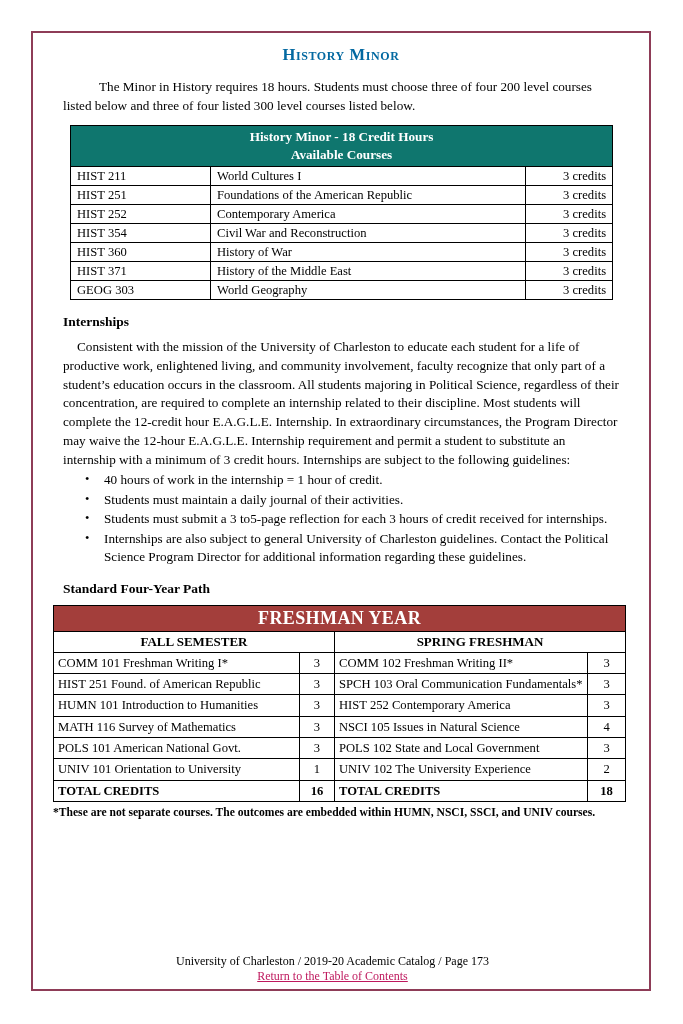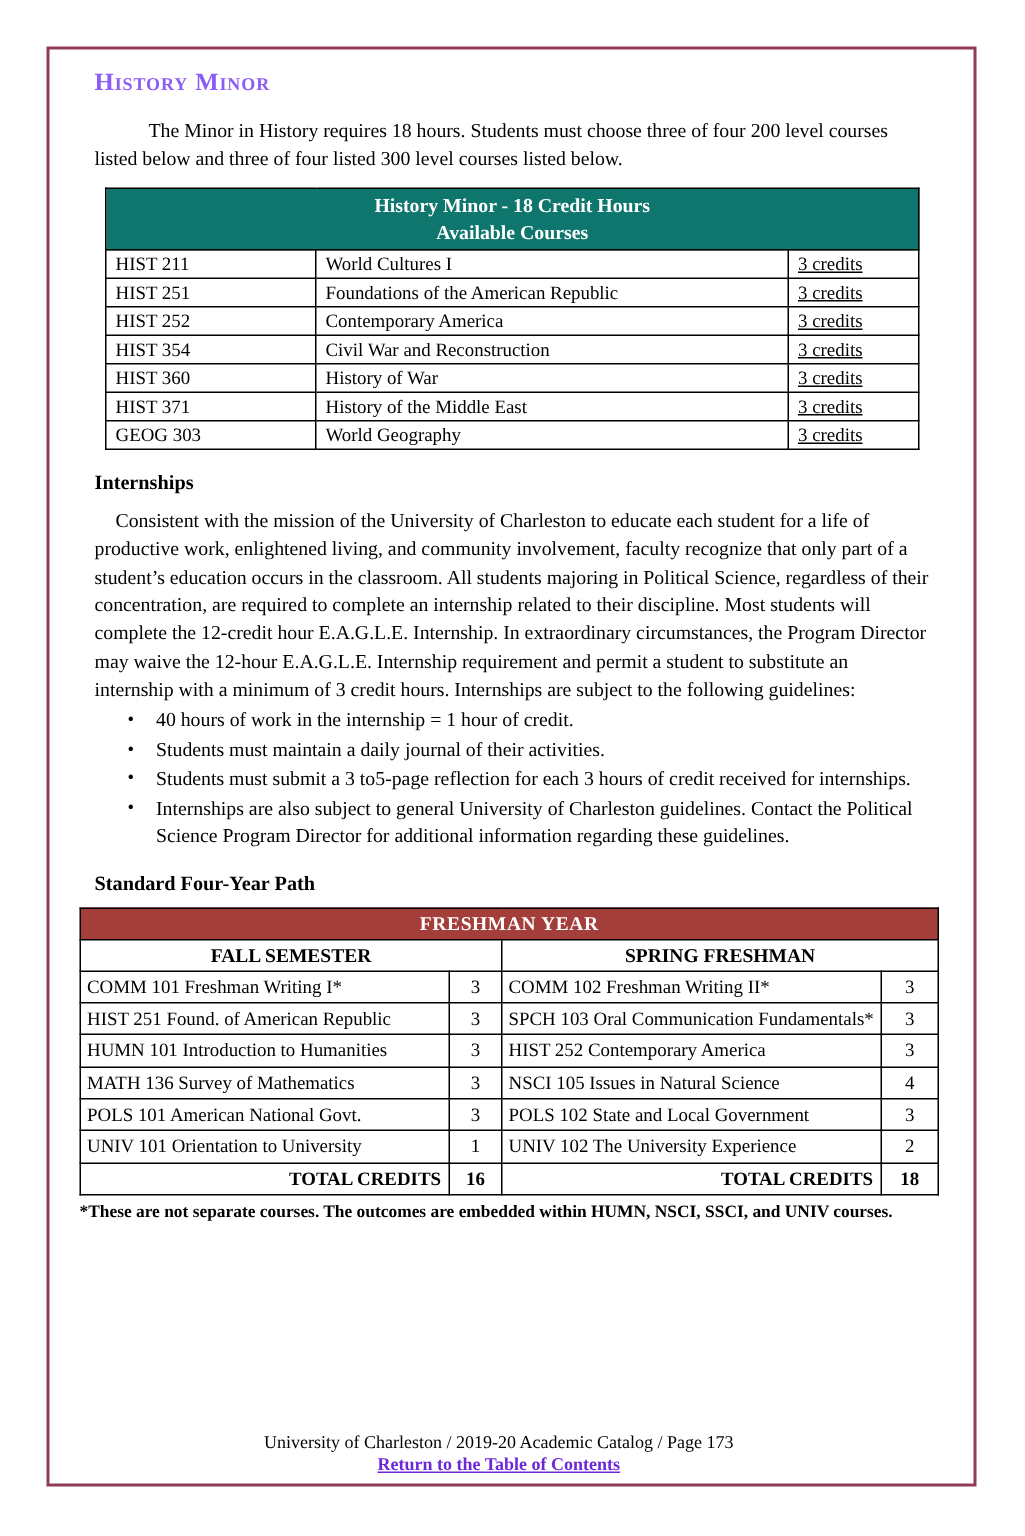--- a/index.html
+++ b/index.html
@@ -5,68 +5,68 @@
   html,body { margin:0; padding:0; background:#ffffff; }
   .sheet {
     position:relative; width:683px; height:1024px; background:#ffffff;
     font-family:"Liberation Serif", serif; color:#000; overflow:hidden;
   }
   .page-box {
     position:absolute; left:31px; top:31px; width:620px; height:960px;
     border:2px solid #8e3c57; box-sizing:border-box; padding:10px 30px 0 30px;
   }
   .page-title {
-    margin:2px 0 0 0; font-variant:small-caps;
-    font-weight:bold; font-size:16.5px; letter-spacing:.6px; color:#8b5cf6;
+    margin:2px 0 0 0; text-align:center; font-variant:small-caps;
+    font-weight:bold; font-size:16.5px; letter-spacing:.6px; color:#0369a1;
   }
   .intro { margin:13px 0 10px 0; font-size:13.2px; line-height:1.42; text-indent:36px; }
 
   table { border-collapse:collapse; }
   td, th { border:1px solid #000; }
 
   .courses-table { margin:2px 0 0 7px; width:542px; font-size:12.6px; table-layout:fixed; }
   .courses-table .col-code  { width:140px; }
   .courses-table .col-title { width:315px; }
   .courses-table .col-cred  { width:87px; }
   .courses-table thead th {
     background:#0f766e; color:#fff; text-align:center; font-weight:bold;
     font-size:13.2px; line-height:1.35; padding:2px 0;
   }
   .courses-table td { padding:1px 6px; line-height:16px; }
   .courses-table td.code  { }
-  .courses-table td.cred  { text-align:left;text-decoration:underline; }
+  .courses-table td.cred  { text-align:right; }
 
   .section-heading { margin:14px 0 4px 0; font-size:13.5px; font-weight:bold; }
   .body-par { margin:8px 0 2px 0; font-size:13.2px; line-height:1.42; text-indent:14px; }
 
   .guidelines { margin:2px 0 0 0; padding:0 0 0 41px; list-style:none; font-size:13.2px; line-height:1.4; }
   .guidelines li { position:relative; margin-bottom:1px; }
   .guidelines li::before { content:"\2022"; position:absolute; left:-19px; top:0; font-size:12.5px; }
 
   .path-heading { margin:14px 0 8px 0; text-align:left; font-size:13.5px; font-weight:bold; }
 
   .path-table { margin-left:-10px; width:572px; font-size:12.6px; table-layout:fixed; }
   .path-table .col-f-course { width:246px; }
   .path-table .col-f-cred   { width:35px; }
   .path-table .col-s-course { width:253px; }
   .path-table .col-s-cred   { width:38px; }
   .path-table th.year-header {
     background:#a33e3b; color:#fff; text-align:center; font-weight:bold;
-    font-size:13px; letter-spacing:.4px; padding:2px 0;
+    font-size:18px; letter-spacing:.4px; padding:2px 0;
   }
   .path-table th.sem-header { text-align:center; font-weight:bold; font-size:13px; padding:2px 0; }
   .path-table td { padding:2px 4px; line-height:1.3; }
   .path-table td.cred { text-align:center; }
-  .path-table td.total-label { text-align:right; font-weight:bold; padding-right:5px; }
+  .path-table td.total-label { text-align:left; font-weight:bold; padding-right:5px; }
   .path-table td.total-value { text-align:center; font-weight:bold; }
 
   .footnote { margin:3px 0 0 -10px; font-size:11.6px; font-weight:bold; line-height:1.3; }
 
   .page-footer { position:absolute; left:0; right:17px; bottom:5px; text-align:center; font-size:12px; line-height:1.25; }
-  .toc-link { color:#6d28d9; text-decoration:underline; cursor:pointer;font-weight:bold; }
+  .toc-link { color:#be185d; text-decoration:underline; cursor:pointer; }
 </style>
 </head>
 <body>
 
 <div class="sheet">
   <div class="page-box">
 
     <h1 class="page-title">History Minor</h1>
 
     <p class="intro">The Minor in History requires 18 hours. Students must choose three of four 200 level courses listed below and three of four listed 300 level courses listed below.</p>
@@ -166,21 +166,21 @@
           <td>SPCH 103 Oral Communication Fundamentals*</td>
           <td class="cred">3</td>
         </tr>
         <tr>
           <td>HUMN 101 Introduction to Humanities</td>
           <td class="cred">3</td>
           <td>HIST 252 Contemporary America</td>
           <td class="cred">3</td>
         </tr>
         <tr>
-          <td>MATH 136 Survey of Mathematics</td>
+          <td>MATH 116 Survey of Mathematics</td>
           <td class="cred">3</td>
           <td>NSCI 105 Issues in Natural Science</td>
           <td class="cred">4</td>
         </tr>
         <tr>
           <td>POLS 101 American National Govt.</td>
           <td class="cred">3</td>
           <td>POLS 102 State and Local Government</td>
           <td class="cred">3</td>
         </tr>

